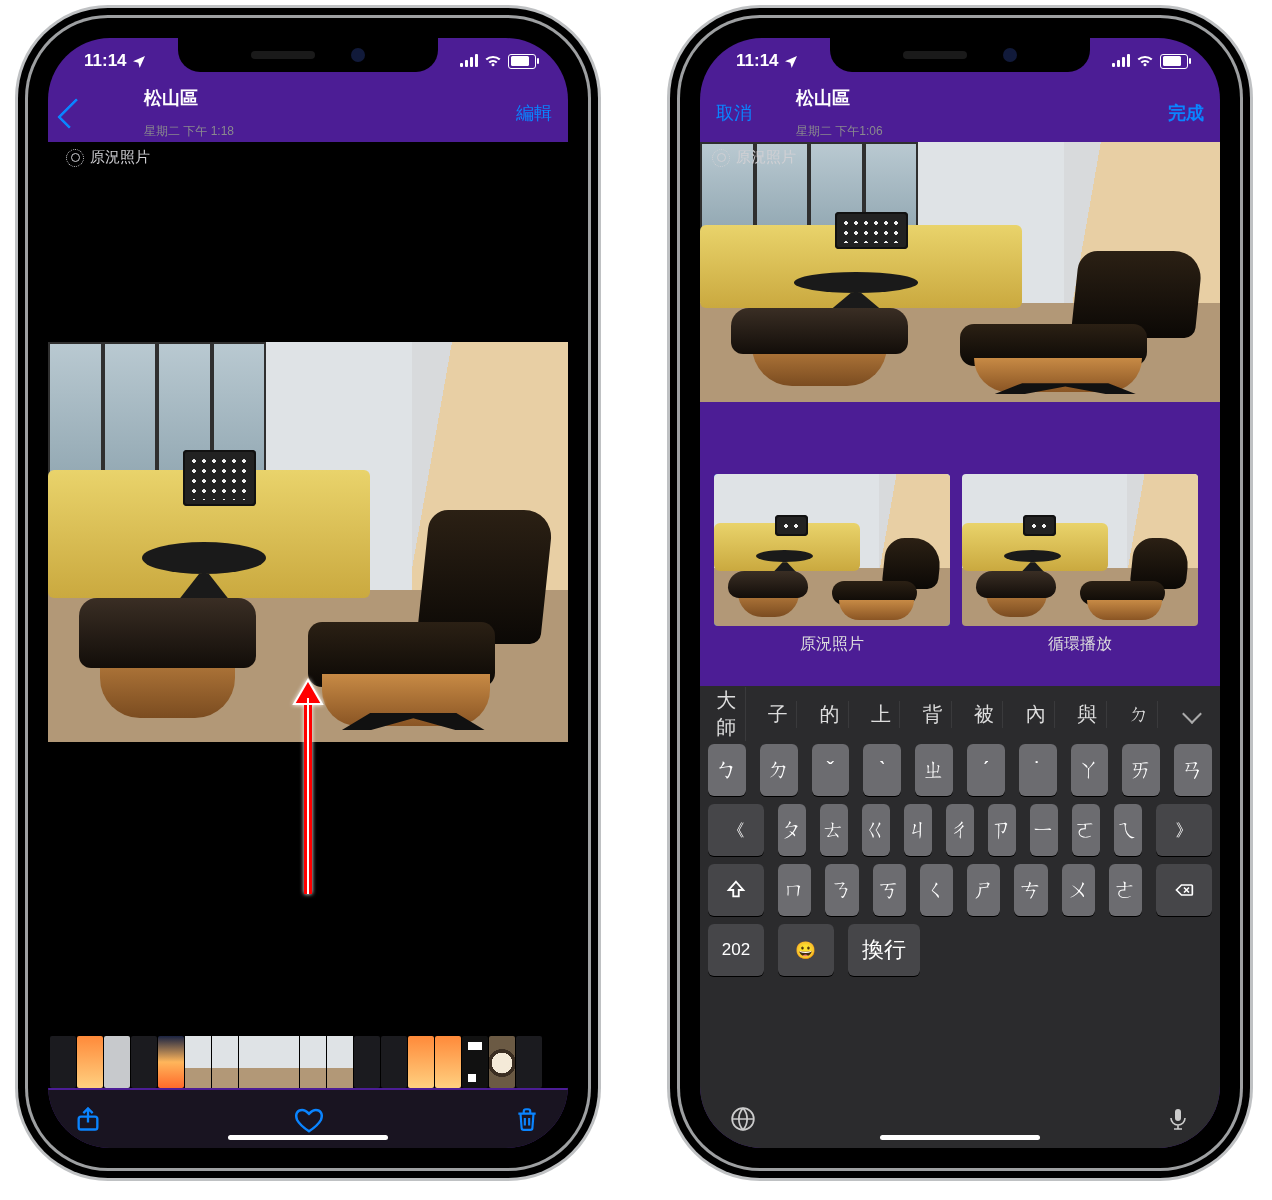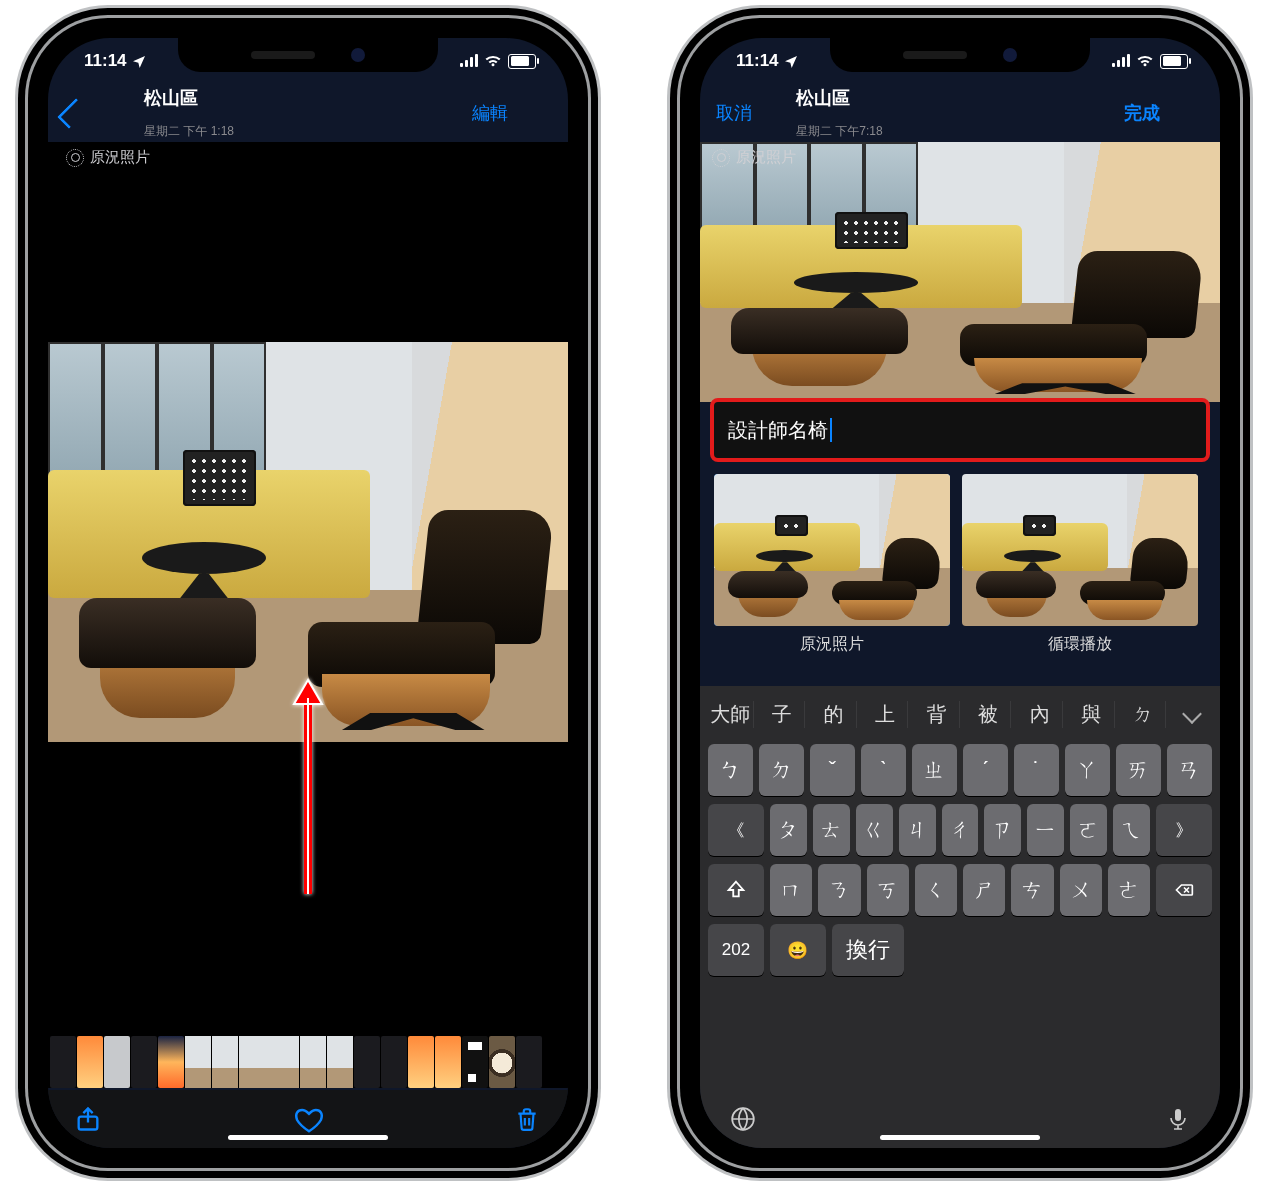--- a/index.html
+++ b/index.html
@@ -27,21 +27,21 @@
       0 0 0 10px #000,
       0 0 0 13px #bfc1c3;
   }
   .phone.left  { left: 28px;  top: 18px; }
   .phone.right { left: 680px; top: 18px; }
   .screen {
     position: absolute;
     left: 20px; right: 20px; top: 20px; bottom: 20px;
     border-radius: 62px;
     overflow: hidden;
-    background: #0f172a;
+    background: #4c1d95;
   }
   .notch {
     position: absolute;
     top: 0; left: 50%;
     transform: translateX(-50%);
     width: 260px; height: 34px;
     background: #000;
     border-bottom-left-radius: 22px;
     border-bottom-right-radius: 22px;
     z-index: 50;
@@ -117,21 +117,21 @@
     position: absolute;
     top: 46px; left:0; right:0;
     height: 58px;
     display: flex;
     align-items: center;
     justify-content: space-between;
     padding: 0 16px;
     color: #fff;
   }
   .nav-side { width: 80px; display:flex; align-items:center; }
-  .nav-side.right { }
+  .nav-side.right { justify-content:flex-end; }
   .nav-title { flex:1; }
   .nav-title .t1 { font-size: 18px; font-weight:600; }
   .nav-title .t2 { font-size: 12px; color:#8a8a8e; margin-top:13px; }
   .nav-btn {
     color: #0a84ff;
     font-size: 18px;
     font-weight: 400;
   }
   .chev-back {
     width: 14px; height: 24px;
@@ -335,21 +335,21 @@
   }
 
   
   .keyboard {
     position:absolute; left:0; right:0; bottom:0; height:400px;
     background:#2b2b2d;
     display:flex; flex-direction:column;
     padding: 6px 4px 56px;
     gap:8px;
   }
-  .krow { display:flex; gap:6px; padding:0 4px; }
+  .krow { display:flex; gap:14px; padding:0 4px; }
   .predict { height:44px; align-items:center; }
   .predict .pk {
     flex:1; text-align:center; color:#ddd; font-size:20px;
     border-right:1px solid #3a3a3c;
   }
   .predict .pk:last-child { border-right:none; }
   .predict .pk.chev { flex:0 0 40px; color:#aaa; }
   .kkey {
     flex:1; height:52px;
     background:#6c6c70;
@@ -549,21 +549,21 @@
             </span>
         </div>
       </div>
 
       <div class="nav-bar">
         <div class="nav-side">
           <span class="nav-btn">取消</span>
         </div>
         <div class="nav-title">
           <div class="t1">松山區</div>
-          <div class="t2">星期二 下午7:18</div>
+          <div class="t2">星期二 下午1:06</div>
         </div>
         <div class="nav-side right">
           <span class="nav-btn" style="font-weight:600">完成</span>
         </div>
       </div>
 
       <div class="edit-photo">
         <div class="room" style="height:100%">
           <div class="wall-right"></div>
           <div class="window">
@@ -585,24 +585,20 @@
               <div class="shell"></div>
               <div class="leg"></div>
             </div>
         </div>
         <div class="live-badge badgeB" style="top:6px;left:12px">
           <span class="ring"></span>
           <span>原況照片</span>
         </div>
       </div>
 
-      <div class="caption-field">
-        <span>設計師名椅</span>
-        <span class="cursor"></span>
-      </div>
 
       <div class="effects">
         <div class="effects-row">
           <div class="effect selected">
             <div class="thumb">
                 <div class="room" style="height:100%">
               <div class="wall-right"></div>
                   <div class="sofa"></div>
                   <div class="pillow"></div>
                   <div class="table"></div>

